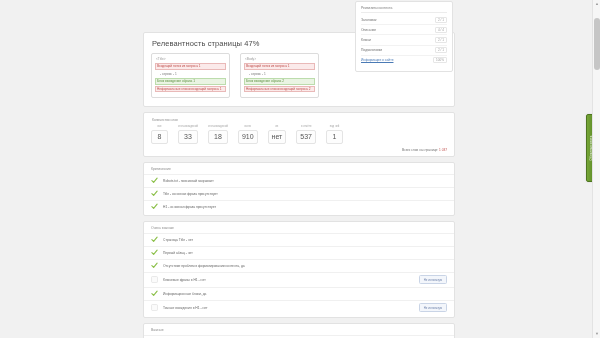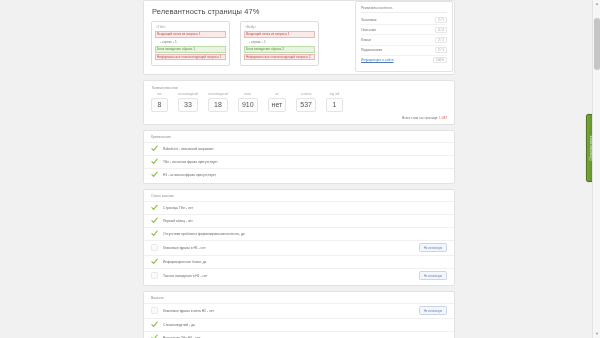--- a/index.html
+++ b/index.html
@@ -17,21 +17,21 @@
 
   .card {
     background:#ffffff;
     border:1px solid #e2e2e2;
     border-radius:2px;
     margin-bottom:5px;
     padding:5px 6px;
   }
 
   
-  .rel-card { padding:6px 7px 8px 7px; }
+  .rel-card { padding:6px 7px 8px 7px;margin-top:32px; }
   .rel-title { font-size:7.5px; color:#4a4a4a; letter-spacing:.1px; margin:0 0 5px 1px; font-weight:400; }
   .boxrow { display:flex; gap:10px; }
   .box { width:79px; border:1px solid #dcdcdc; border-radius:2px; padding:3px 3px 4px 3px; background:#fff; }
   .box-cap { font-size:3.2px; color:#9a9a9a; margin:0 0 2px 1px; }
   .tok { display:block; font-size:3.2px; line-height:4.6px; margin:1px 0; padding:0 1px; white-space:nowrap; overflow:hidden; }
   .tok.red    { color:#c0504d; background:#fbeaea; border:.5px solid #e9b9b8; }
   .tok.green  { color:#5a8f3d; background:#eaf4e3; border:.5px solid #bcdcac; }
   .tok.plain  { color:#7a7a7a; background:transparent; border:.5px solid transparent; padding-left:4px; }
   .tok.wide   { width:100%; }
 

